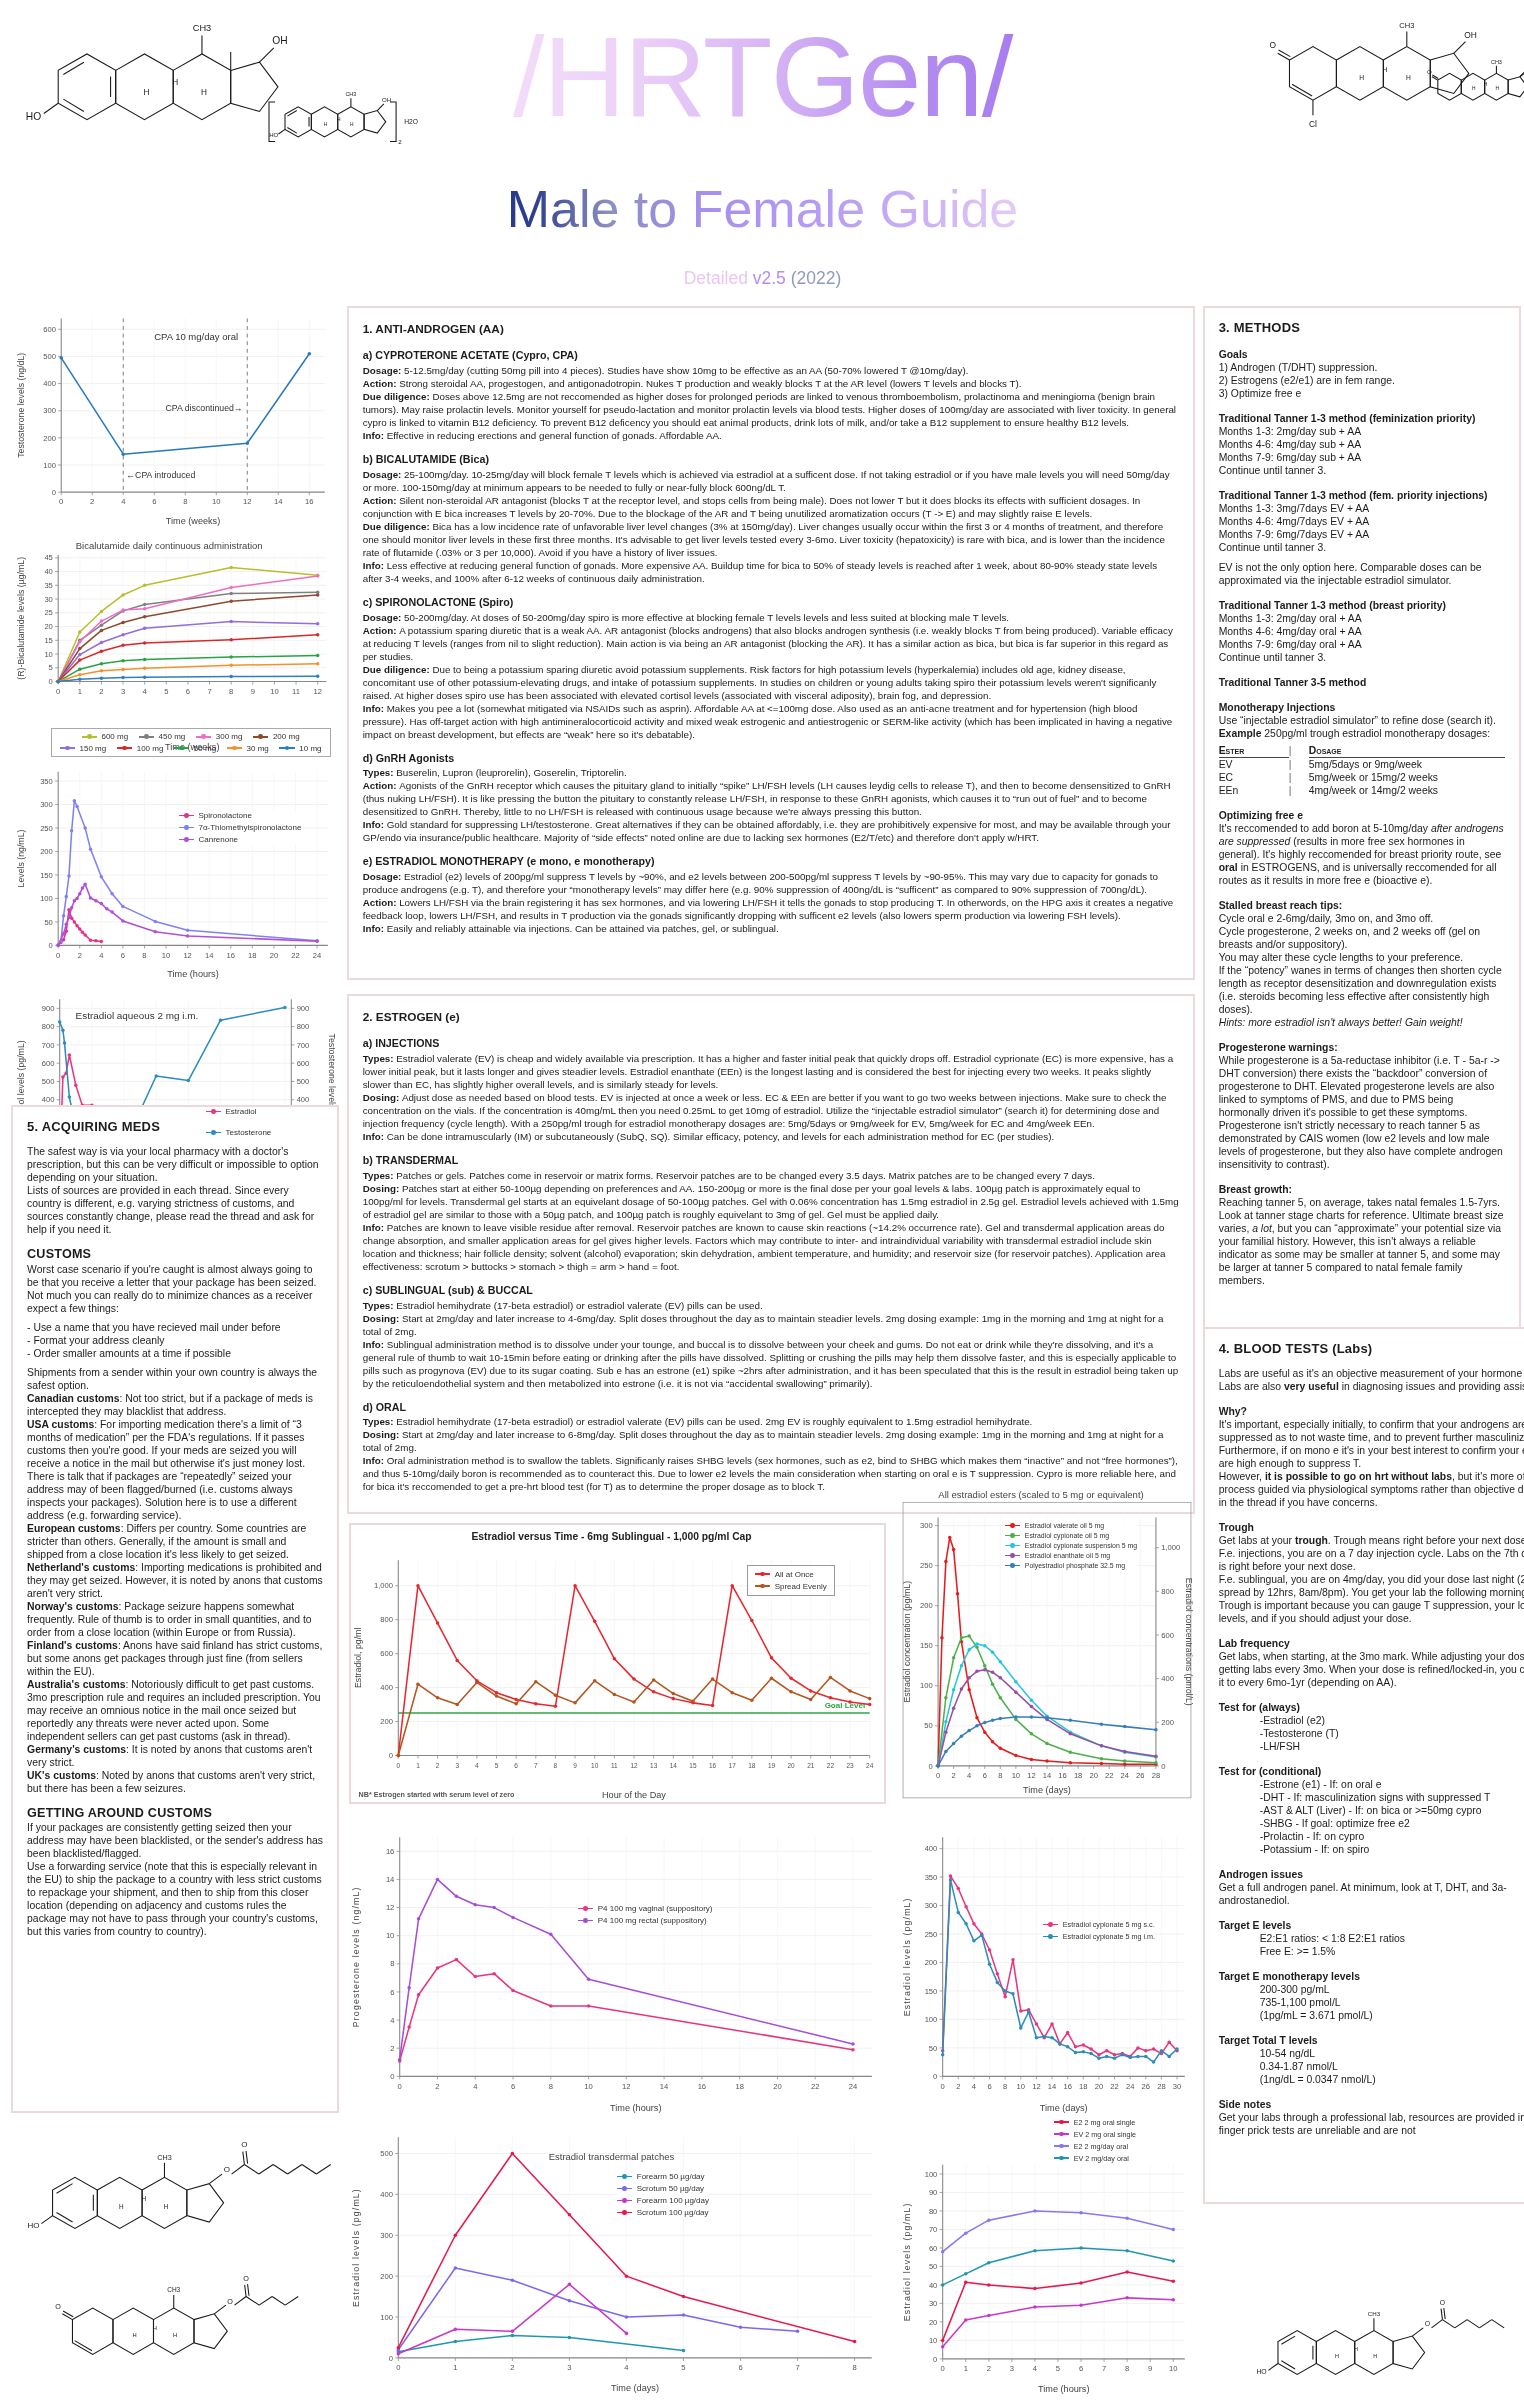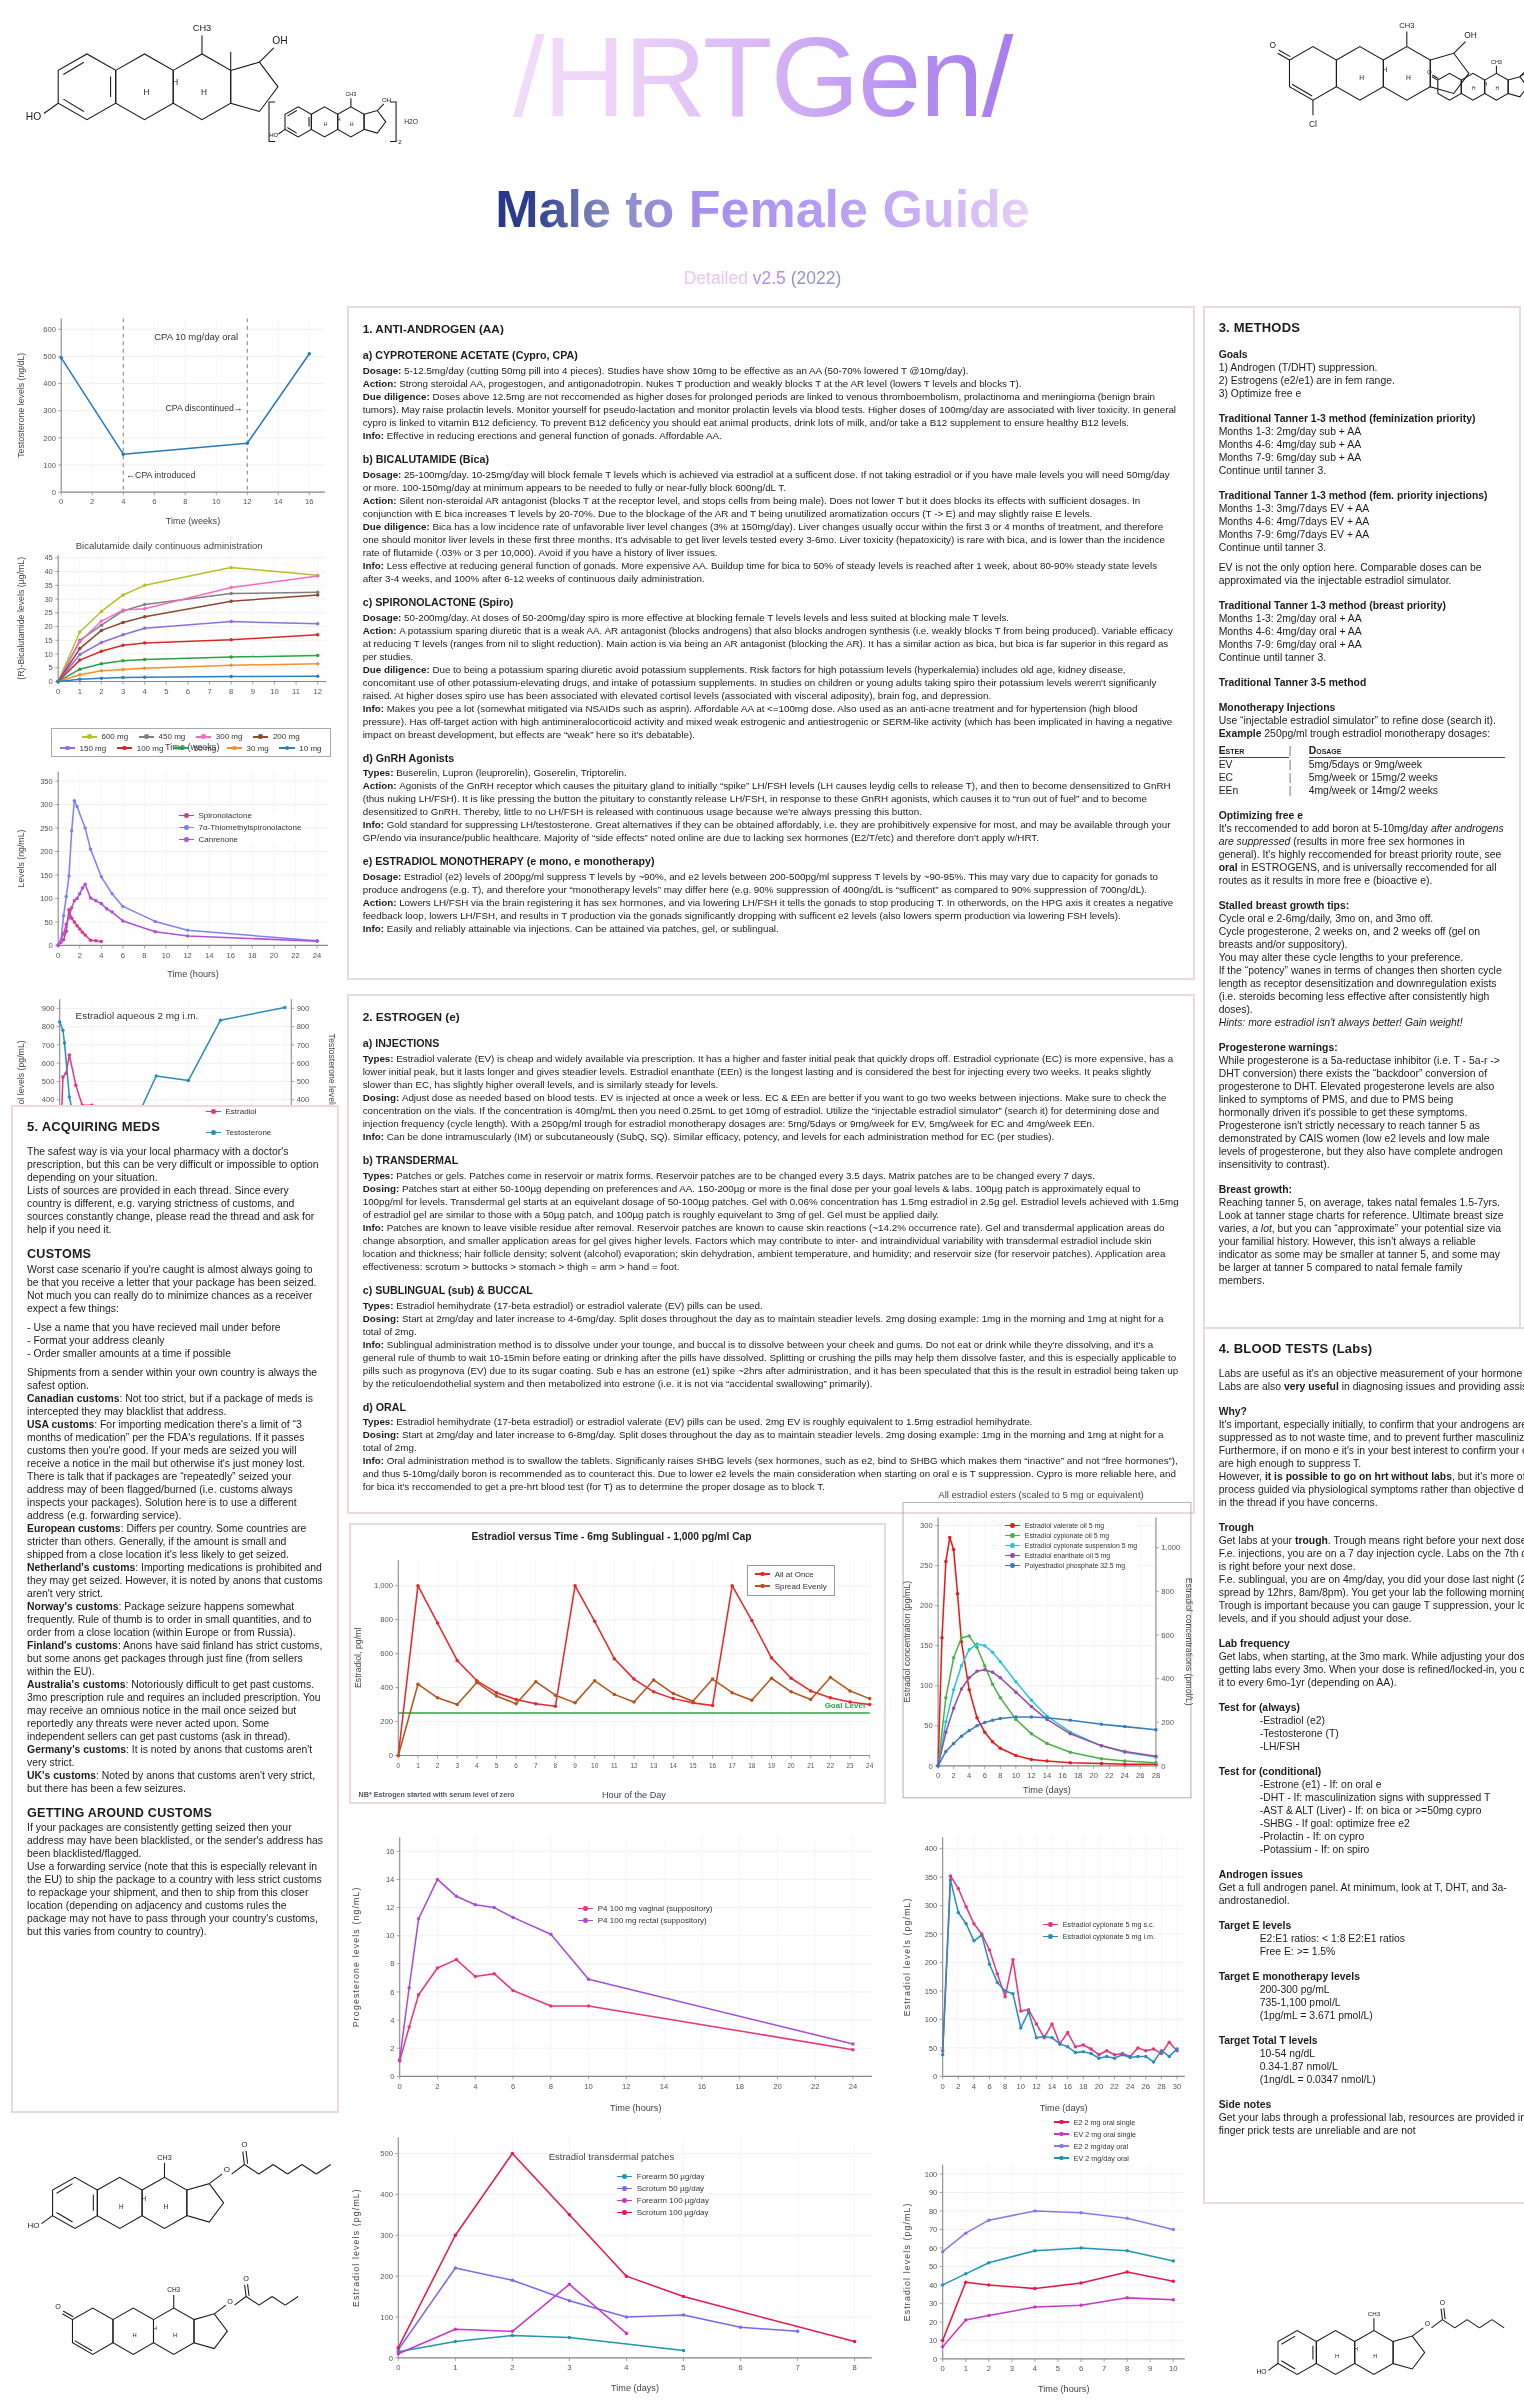--- a/index.html
+++ b/index.html
@@ -3,21 +3,21 @@
 <meta charset="utf-8">
 <style>
   html,body{margin:0;padding:0;background:#fff;}
   #page{position:relative;width:1525px;height:2401px;background:#fff;overflow:hidden;
         font-family:"Liberation Sans",sans-serif;color:#1c1c1c;}
   .big-title{position:absolute;left:427px;top:20px;width:671px;text-align:center;
     font-size:114px;line-height:1;font-weight:400;letter-spacing:-1.5px;
     background:linear-gradient(90deg,#f6e3fa 0%,#eed4f8 28%,#d9b7f5 50%,#b58ef0 72%,#9d6fec 100%);
     -webkit-background-clip:text;background-clip:text;color:transparent;}
   .subtitle{position:absolute;left:427px;top:181px;width:671px;text-align:center;
-    font-size:52px;line-height:1.1;font-weight:700;
+    font-size:52px;line-height:1.1;font-weight:400;
     background:linear-gradient(90deg,#16257d 0%,#30408f 16%,#8a8fc0 27%,#a98fee 42%,#b79df3 60%,#cdb2f5 75%,#ecd4f4 92%,#f2e0f4 100%);
     -webkit-background-clip:text;background-clip:text;color:transparent;}
   .version{position:absolute;left:427px;top:268px;width:671px;text-align:center;font-size:17.5px;}
   .v-a{color:#e9c7f0}.v-b{color:#b48ef0}.v-c{color:#8f9ac0}
   .box{position:absolute;background:#fff;border:2.3px solid #ecd9d9;box-sizing:border-box;
        padding:12.2px 13.7px;overflow:hidden;}
   .mid{font-size:9.8px;line-height:1.33;}
   .side{font-size:10.4px;line-height:1.25;}
   .sec-title{font-weight:bold;}
   .mid .sec-title{font-size:11.8px;margin:1.5px 0 10.7px;}
@@ -1719,21 +1719,21 @@
             <span>5mg/week  or 15mg/2 weeks</span>
           </div>
           <div class="tr">
             <span>EEn</span>
             <span class="bar">|</span>
             <span>4mg/week  or 14mg/2 weeks</span>
           </div>
         </div>
         <div class="h">Optimizing free e</div>
         <div class="para">It's reccomended to add boron at 5-10mg/day <i>after androgens are suppressed</i> (results in more free sex hormones in general). It's highly reccomended for breast priority route, see <b>oral</b> in ESTROGENS, and is universally reccomended for all routes as it results in more free e (bioactive e).</div>
-        <div class="h">Stalled breast growth tips:</div>
+        <div class="h">Stalled breast reach tips:</div>
         <div class="para">Cycle oral e 2-6mg/daily, 3mo on, and 3mo off.</div>
         <div class="para">Cycle progesterone, 2 weeks on, and 2 weeks off (gel on breasts and/or suppository).</div>
         <div class="para">You may alter these cycle lengths to your preference.</div>
         <div class="para">If the “potency” wanes in terms of changes then shorten cycle length as receptor desensitization and downregulation exists (i.e. steroids becoming less effective after consistently high doses).</div>
         <div class="para it">Hints: more estradiol isn't always better! Gain weight!</div>
         <div class="h">Progesterone warnings:</div>
         <div class="para">While progesterone is a 5a-reductase inhibitor (i.e. T - 5a-r -&gt; DHT conversion) there exists the “backdoor” conversion of progesterone to DHT. Elevated progesterone levels are also linked to symptoms of PMS, and due to PMS being hormonally driven it's possible to get these symptoms.</div>
         <div class="para">Progesterone isn't strictly necessary to reach tanner 5 as demonstrated by CAIS women (low e2 levels and low male levels of progesterone, but they also have complete androgen insensitivity to contrast).</div>
         <div class="h">Breast growth:</div>
         <div class="para">Reaching tanner 5, on average, takes natal females 1.5-7yrs. Look at tanner stage charts for reference. Ultimate breast size varies, <i>a lot</i>, but you can “approximate” your potential size via your familial history. However, this isn't always a reliable indicator as some may be smaller at tanner 5, and some may be larger at tanner 5 compared to natal female family members.</div>

